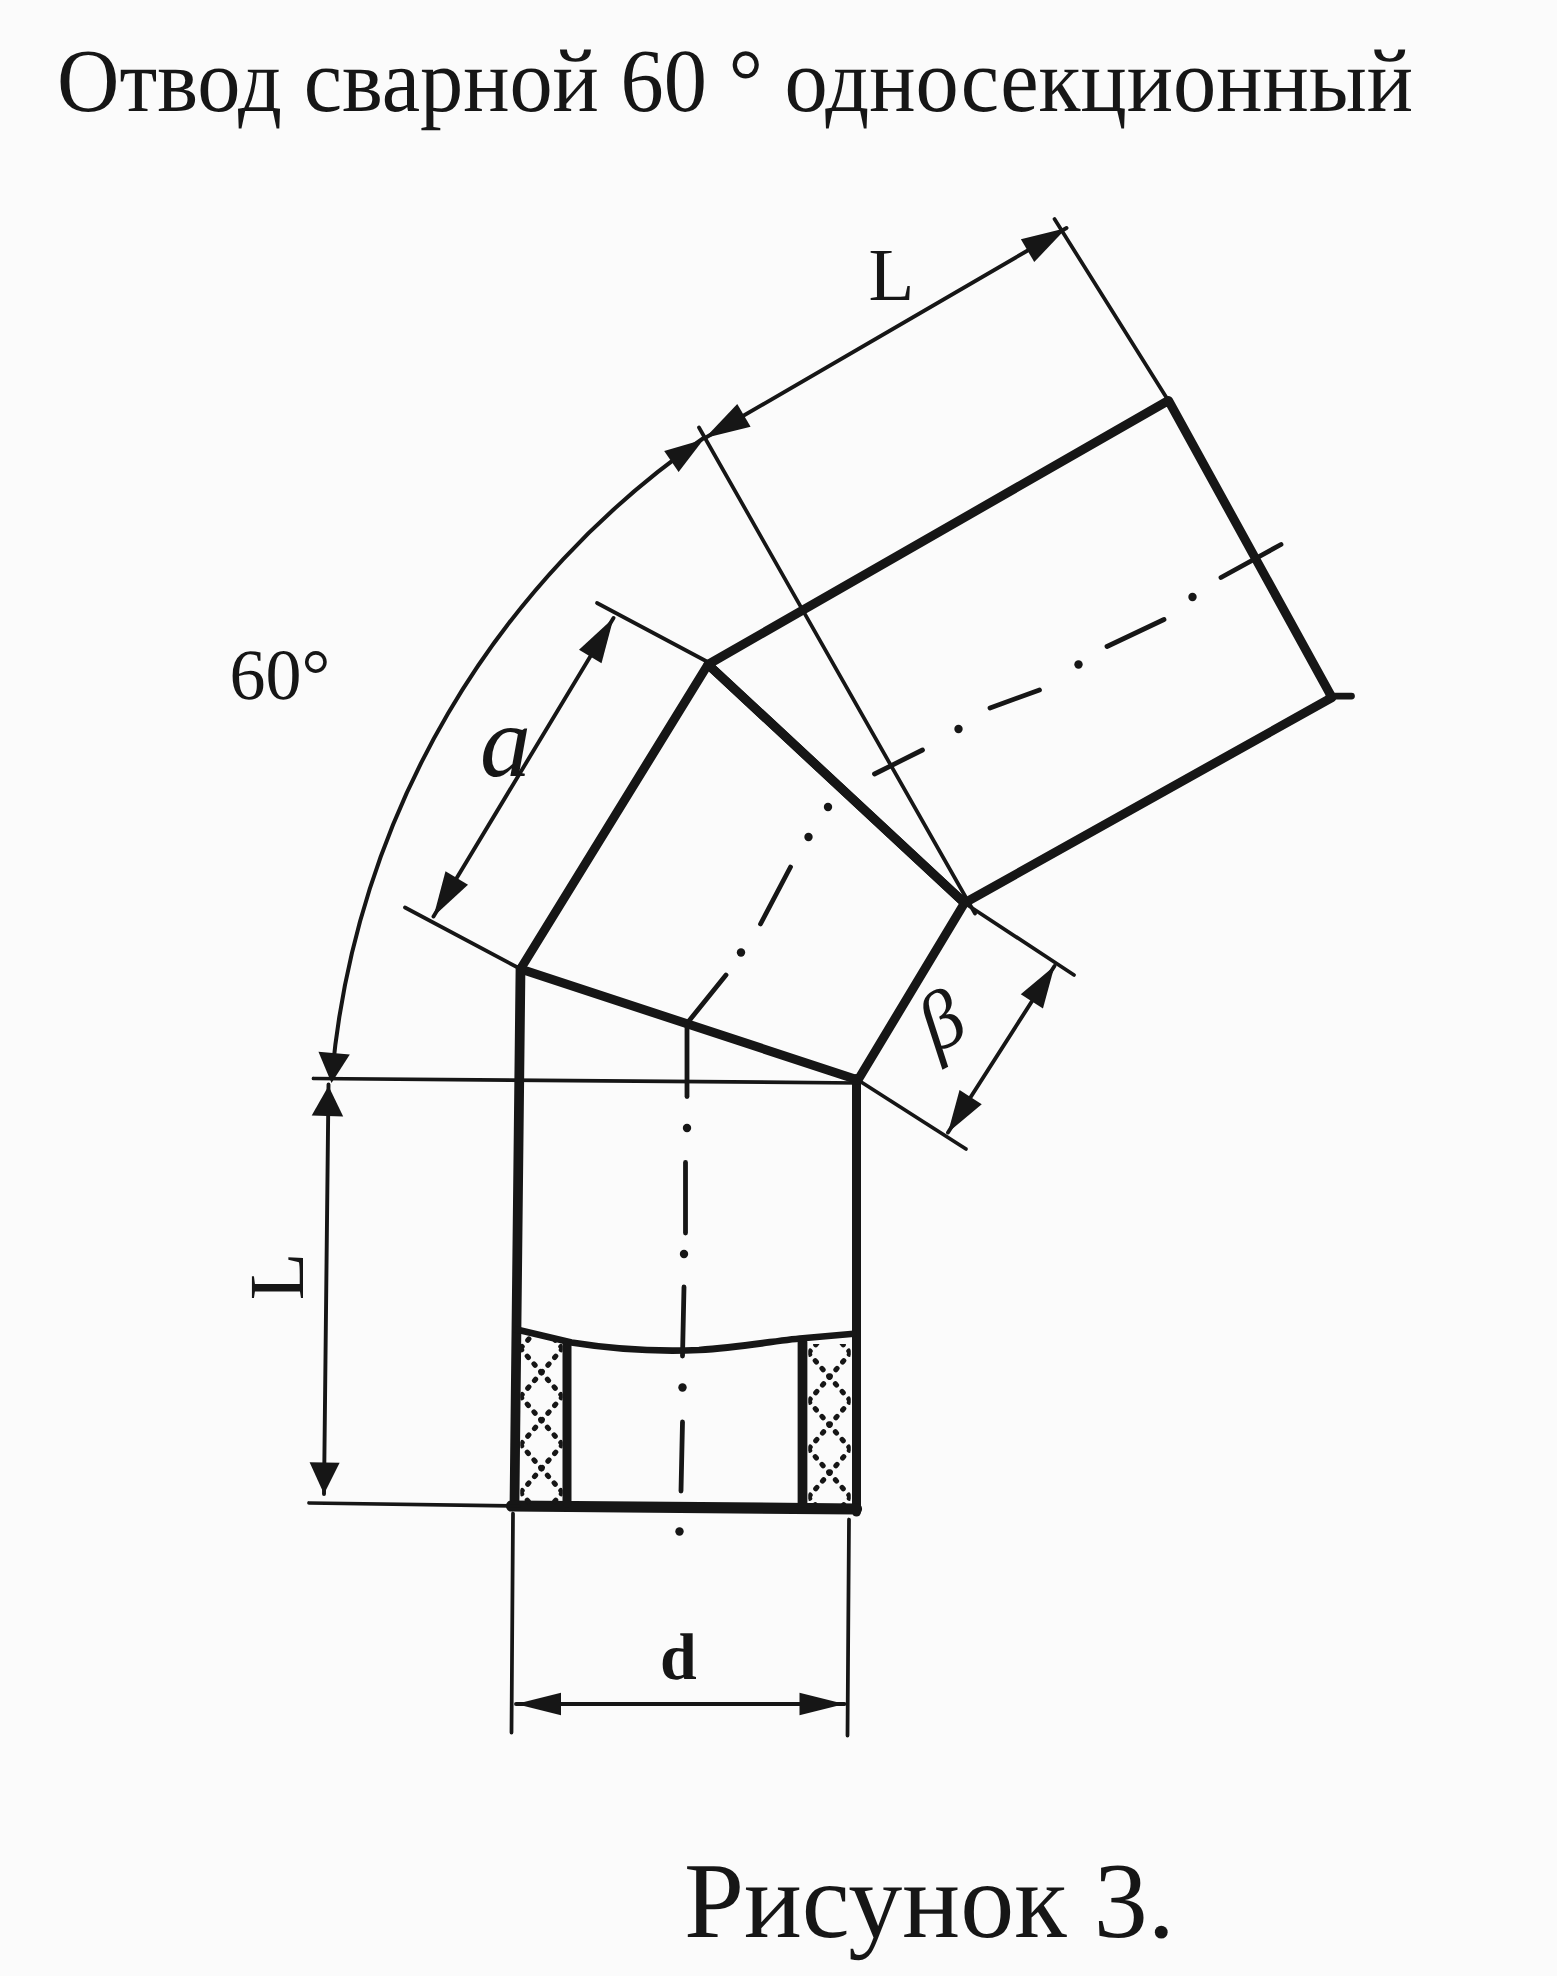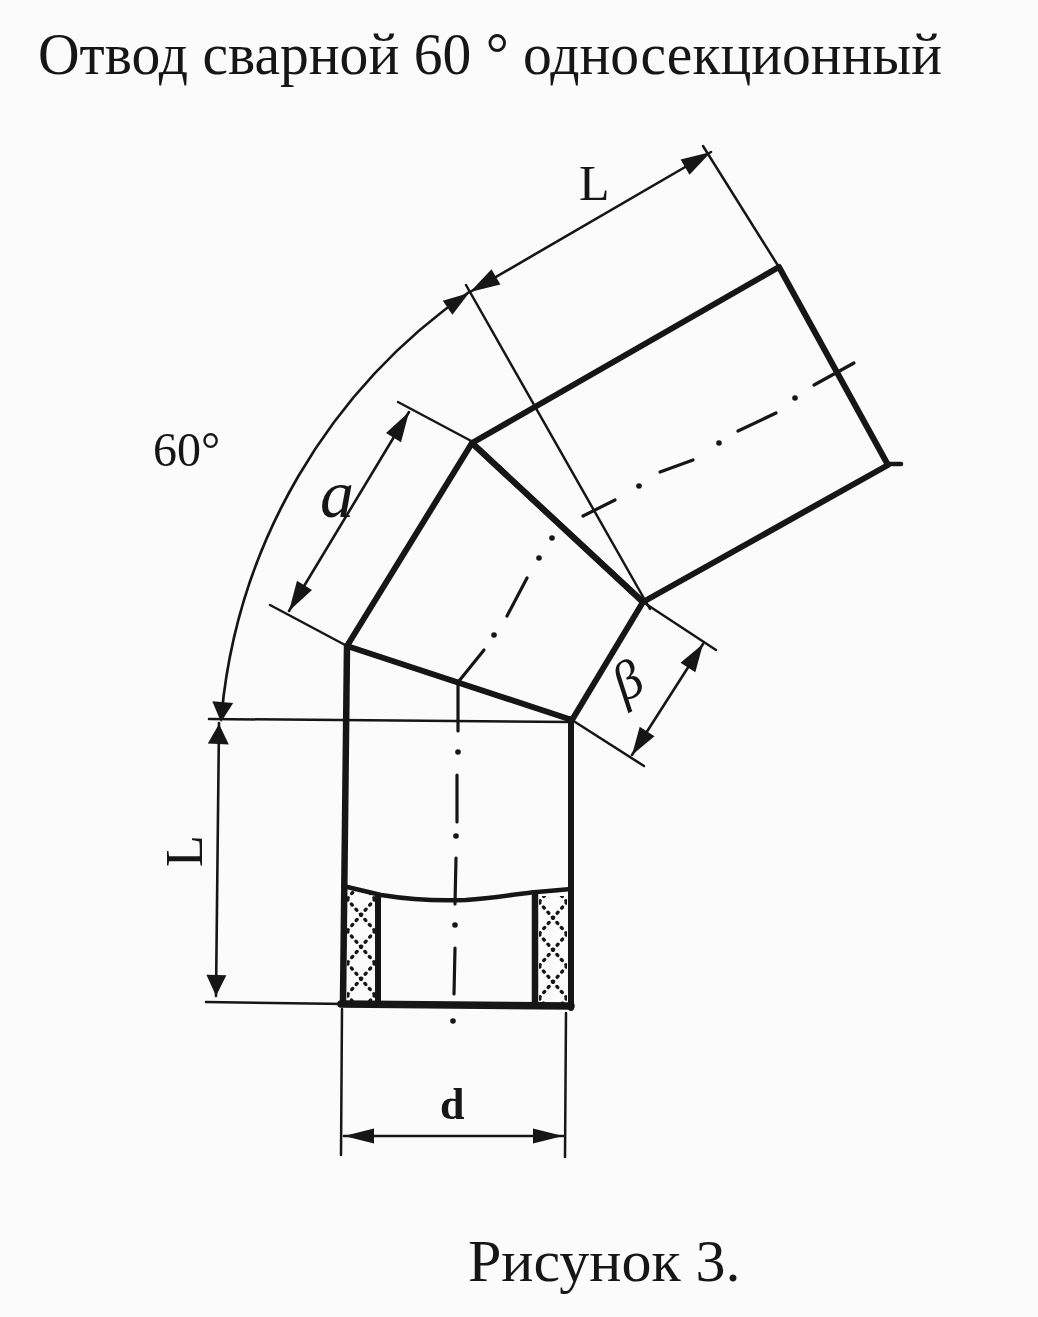--- a/index.html
+++ b/index.html
@@ -142,12 +142,12 @@
 
 <text x="320" y="517" font-size="68" font-style="italic">a</text>
 
 <text x="629" y="698" font-size="54" font-style="italic" text-anchor="middle" transform="rotate(-28 629 684)">β</text>
 
 <text x="185" y="868" font-size="52" transform="rotate(-90 185 851)" text-anchor="middle">L</text>
 
 <text x="440" y="1119" font-size="44" font-weight="bold">d</text>
 </svg>
 
-<div class="t" style="left:468px;top:1228px;font-size:60px">Рисунок 3.</div>
+<div class="t" style="left:456px;top:1228px;font-size:72px">Рисунок 3.</div>
 </body></html>

